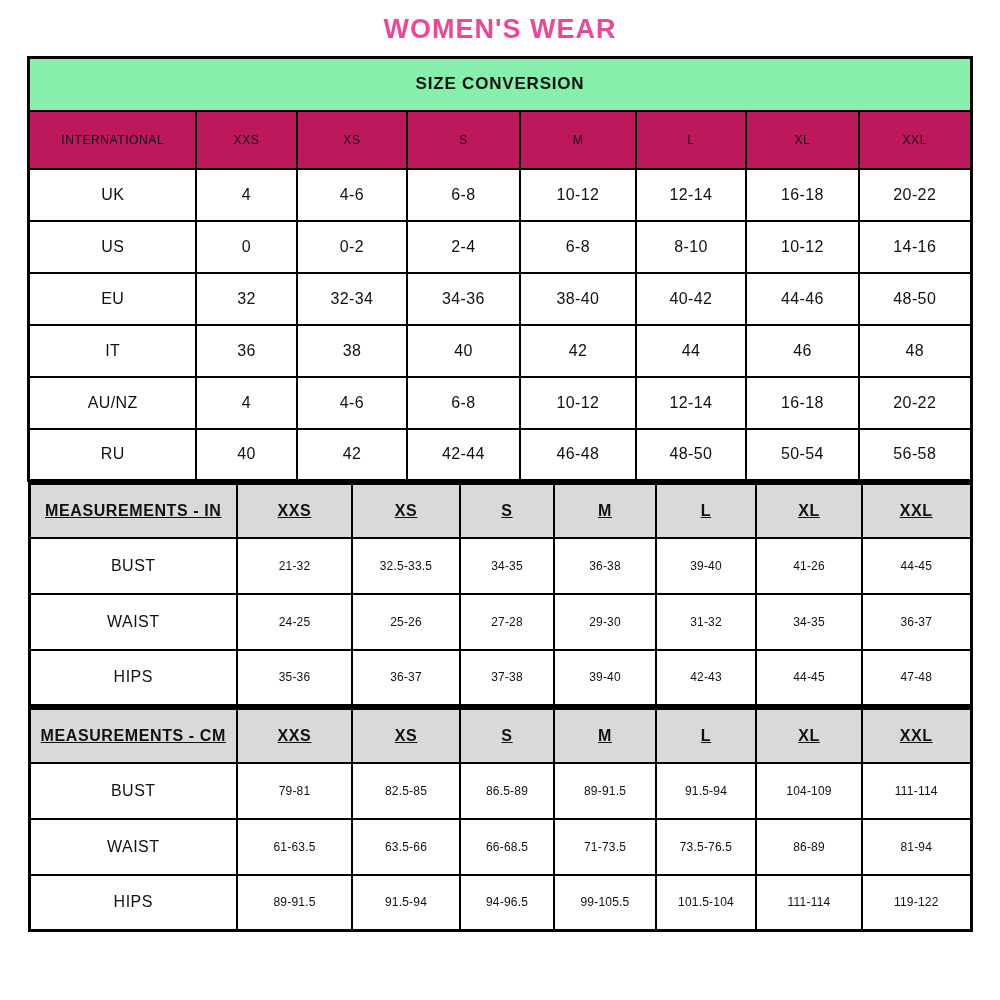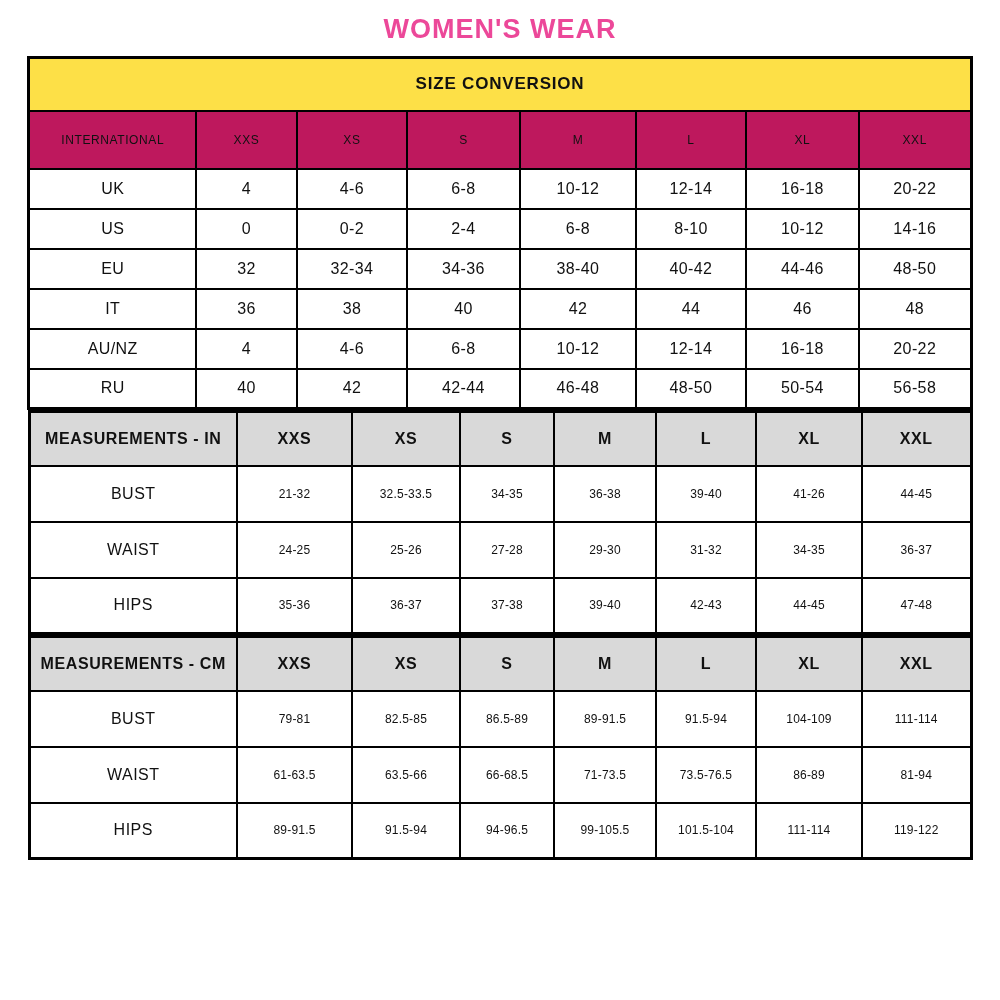--- a/index.html
+++ b/index.html
@@ -29,47 +29,48 @@
   table.tbl th, table.tbl td {
     border: 2px solid #000000;
     text-align: center;
     vertical-align: middle;
     padding: 0 2px;
     overflow: hidden;
     white-space: nowrap;
   }
   
   .banner-cell {
-    background: #fde047;
+    background: #86efac;
     font-weight: bold;
     font-size: 17px;
     letter-spacing: 0.8px;
     height: 53px;
   }
   
   .t1 .head th {
     font-weight: normal;
     font-size: 12px;
     letter-spacing: 0.6px;
     height: 58px;
     background: #be185d;
   }
   .t1 td {
     font-size: 16px;
     letter-spacing: 0.4px;
-    height: 40px;
+    height: 52px;
     font-weight: normal;
   }
   
   .t2 .head th {
     background: #d9d9d9;
     font-weight: bold;
     font-size: 16px;
     letter-spacing: 0.6px;
     height: 54px;
+    text-decoration: underline;
   }
   .t2 td.rowlabel {
     font-size: 16px;
     letter-spacing: 0.5px;
     margin-top: 20px;
   }
   .t2 td {
     font-size: 12px;
     letter-spacing: 0.2px;
     height: 56px;

